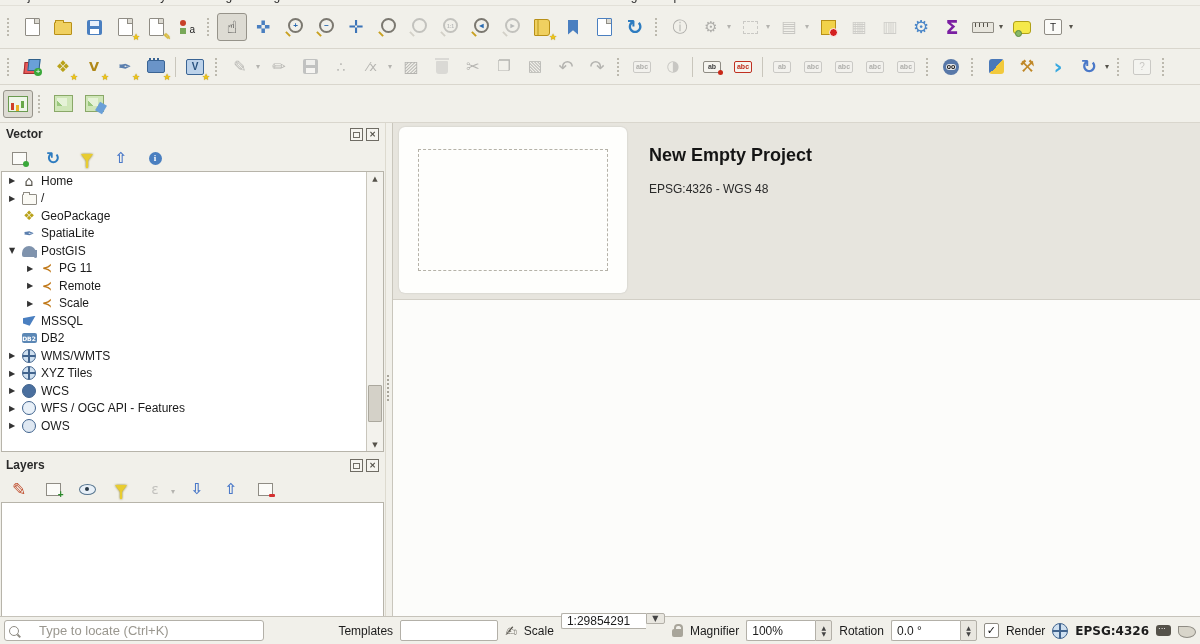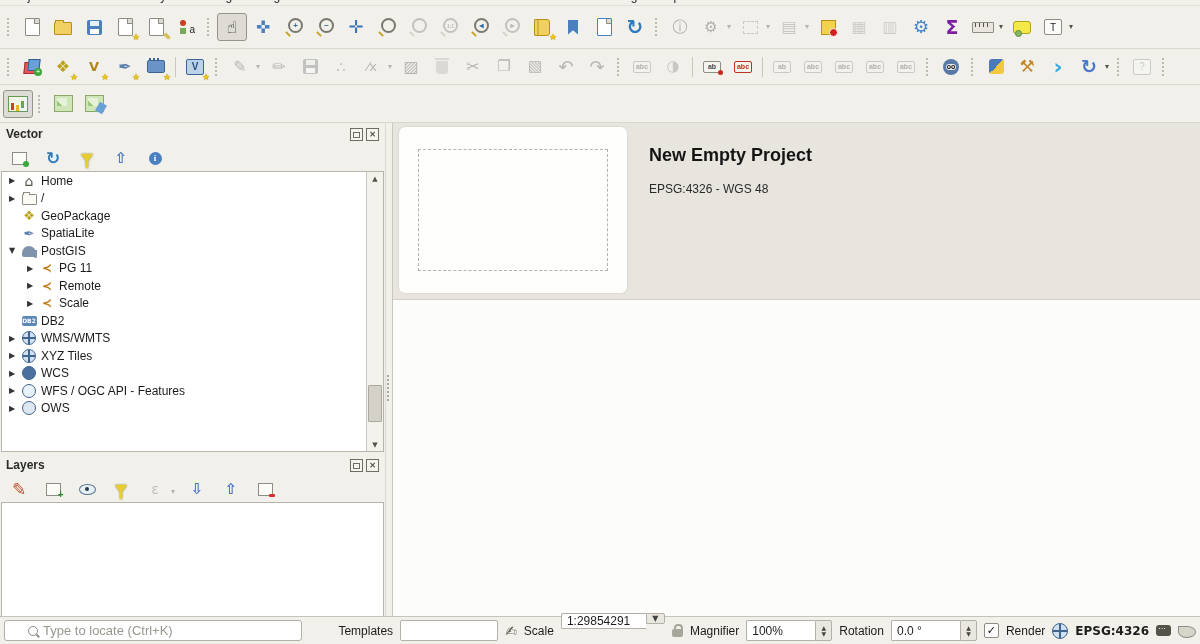--- a/index.html
+++ b/index.html
@@ -115,21 +115,21 @@
   .main{flex:1;display:flex;flex-direction:column;background:#fcfcfa;overflow:hidden}
   .main-heading{background:#f1f0ea;padding:8px 10px 9px 10px;font-size:19px;font-weight:bold;color:#141414;border-bottom:1px solid #c9c6bc;font-family:"DejaVu Sans",sans-serif}
   .template-item{display:flex;background:#e7e5de;border-bottom:1px solid #d2cfc6;padding:4px 6px;height:168px}
   .thumb{width:228px;height:166px;background:#fefefc;border-radius:6px;box-shadow:0 0 2px rgba(0,0,0,.15);display:flex;align-items:center;justify-content:center}
   .thumb-dash{width:188px;height:120px;border:1px dashed #b5b2a8}
   .tmeta{padding:18px 0 0 22px}
   .ttitle{font-size:18px;font-weight:bold;color:#141414}
   .tsub{margin-top:16px;font-size:12px;color:#2a2a2a}
   
   .statusbar{position:absolute;left:0;right:0;bottom:0;height:27px;background:#f1f0ea;border-top:1px solid #c6c3ba;display:flex;align-items:center;padding:0 4px;gap:7px}
-  .locator{width:250px;height:19px;background:#fff;border:1px solid #b3b0a8;border-radius:3px;display:flex;align-items:center;padding:0 23px;gap:5px}
+  .locator{width:250px;height:19px;background:#fff;border:1px solid #b3b0a8;border-radius:3px;display:flex;align-items:center;padding:0 4px;gap:20px}
   .locator .ph{color:#9a978f;font-size:13px}
   .mini-mag{width:8px;height:8px;border:1.5px solid #8f8c84;border-radius:50%;position:relative}
   .mini-mag:after{content:"";position:absolute;width:4px;height:1.5px;background:#8f8c84;bottom:-2px;right:-3px;transform:rotate(45deg)}
   .sb-label{color:#1c1c1c;font-size:12px}
   .sb-input{height:19px;background:#fff;border:1px solid #b3b0a8;border-radius:2px;font-size:12px;padding:0 4px;font-family:"Liberation Sans",sans-serif}
   .combo{display:flex;align-items:flex-start;height:36px}
   .combo .val{background:#fff;border:1px solid #b3b0a8;border-right:none;display:flex;align-items:center;padding:0 5px;min-width:74px;font-size:12px;border-radius:2px 0 0 2px}
   .combo .arr{width:17px;border:1px solid #b3b0a8;background:#e9e7e0;display:flex;align-items:center;justify-content:center;font-size:8px;color:#444;border-radius:0 2px 2px 0;font-family:"DejaVu Sans",sans-serif}
   .spin{display:flex;align-items:stretch;height:21px}
   .spin .val{background:#fff;border:1px solid #b3b0a8;border-right:none;display:flex;align-items:center;padding:0 5px;min-width:58px;font-size:12px;border-radius:2px 0 0 2px}
@@ -484,20 +484,27 @@
               <span class="glyph" style="color: rgb(192, 120, 24); font-weight: bold; font-size: 12px;">≺</span>
             </span>
             <span class="tlabel">Remote</span>
           </div>
           <div class="trow ind1">
             <span class="arrow">▶</span>
             <span class="ticon">
               <span class="glyph" style="color: rgb(192, 120, 24); font-weight: bold; font-size: 12px;">≺</span>
             </span>
             <span class="tlabel">Scale</span>
+          </div>
+          <div class="trow">
+            <span class="arrow"></span>
+            <span class="ticon">
+              <span class="t-mssql"></span>
+            </span>
+            <span class="tlabel">MSSQL</span>
           </div>
           <div class="trow">
             <span class="arrow"></span>
             <span class="ticon">
               <span class="t-db2">DB2</span>
             </span>
             <span class="tlabel">DB2</span>
           </div>
           <div class="trow">
             <span class="arrow">▶</span>

